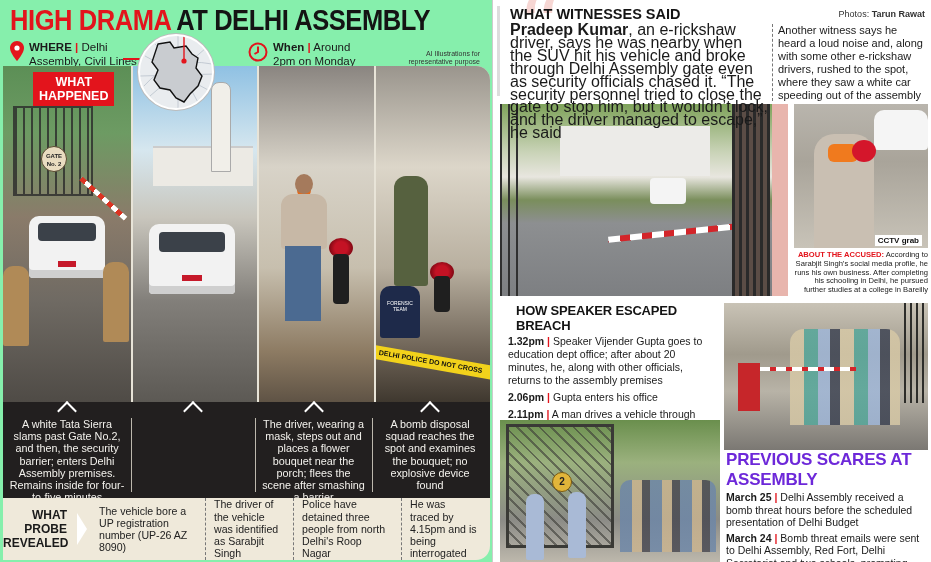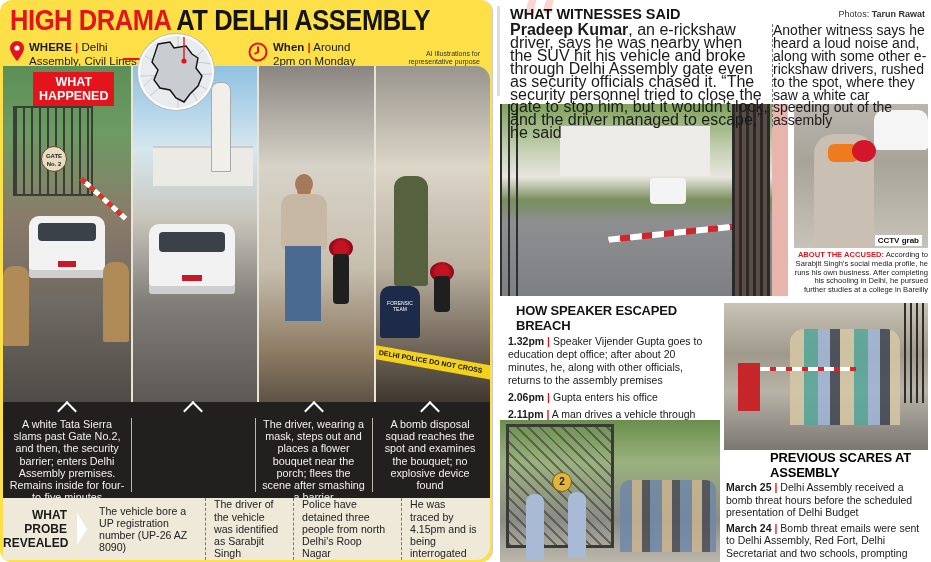--- a/index.html
+++ b/index.html
@@ -1,20 +1,20 @@
 <!DOCTYPE html>
 <html><head>
 <meta charset="utf-8">
 <style>
   * { box-sizing: border-box; margin: 0; padding: 0; }
   html, body { width: 931px; height: 562px; overflow: hidden; background: #ffffff; }
   body { font-family: "Liberation Sans", sans-serif; color: #1a1a1a; position: relative; }
 
   
-  .left { position: absolute; left: 0; top: 0; width: 493px; height: 562px; background: #fde047; border-right: 1px solid #ccc; border-radius: 12px; }
+  .left { position: absolute; left: 0; top: 0; width: 493px; height: 562px; background: #86efac; border-right: 1px solid #ccc; }
   .headline { position: absolute; left: 10px; top: 4px; font-family: "Liberation Sans", sans-serif; font-weight: 900; font-size: 29px; letter-spacing: -0.5px; transform: scaleX(0.88); transform-origin: left top; white-space: nowrap; }
   .headline .red { color: #e3141c; }
   .headline .black { color: #141414; }
 
   .where { position: absolute; left: 10px; top: 40px; display: flex; gap: 5px; font-size: 11.5px; line-height: 14px; }
   .pin { width: 14px; height: 22px; position: relative; margin-top: 1px; }
   .pin svg { display: block; }
   .lbl-strong { font-weight: 700; }
   .sep { color: #e3141c; font-weight: 700; }
   .leader { position: absolute; left: 123px; top: 58px; width: 57px; height: 1.5px; background: #e3141c; }
@@ -69,21 +69,21 @@
   .probe-item + .probe-item { border-left: 1px dashed #777; }
   .pi1 { width: 106px; padding-left: 0; } .pi2 { width: 108px; } .pi3 { width: 88px; } .pi4 { width: 84px; }
 
   
   .right { position: absolute; left: 497px; top: 0; width: 434px; height: 562px; }
   .quote-mark { position: absolute; left: 20px; top: -18px; font-family: "DejaVu Serif", serif; font-size: 90px; color: #f6d6d3; line-height: 1; z-index: 0; }
   .ws-title { position: absolute; left: 13px; top: 6px; font-weight: 900; font-size: 14.5px; color: #141414; z-index: 1; }
   .photo-credit { position: absolute; right: 6px; top: 9px; font-size: 9px; color: #333; z-index: 1; }
   .photo-credit b { font-weight: 900; }
   .ws-left { position: absolute; left: 13px; top: 24px; width: 258px; font-size: 16px; line-height: 12.9px; color: #1a1a1a; z-index: 1; }
-  .ws-right { position: absolute; left: 275px; top: 24px; width: 156px; font-size: 14px; line-height: 12.9px; color: #1a1a1a; border-left: 1px dashed #777; z-index: 1; }
+  .ws-right { position: absolute; left: 275px; top: 24px; width: 156px; font-size: 11px; line-height: 12.9px; color: #1a1a1a; padding-left: 5px; border-left: 1px dashed #777; z-index: 1; }
   .hl { font-weight: 700; }
   .bar-left { position: absolute; left: 0; top: 6px; width: 3px; height: 90px; background: #ddd; }
 
   .photo { position: absolute; overflow: hidden; }
   .ph-main { left: 3px; top: 104px; width: 288px; height: 192px; background: linear-gradient(180deg,#7ea25a 0%,#c9d3b7 25%,#e8e6df 38%,#7a8e5c 50%,#8d8f91 62%,#7d7f82 100%); }
   .ph-main .bldg { position: absolute; left: 60px; top: 22px; width: 150px; height: 50px; background: #ecebe8; }
   .ph-main .boom { position: absolute; left: 108px; top: 126px; width: 130px; height: 6px; background: repeating-linear-gradient(90deg,#fff 0 12px,#d3252a 12px 22px); transform: rotate(-6deg); }
   .ph-main .gate-r { position: absolute; right: 18px; top: 0; width: 38px; height: 192px; background: repeating-linear-gradient(90deg,#2a2a2a 0 3px,#5b4d46 3px 7px); }
   .ph-main .pillar { position: absolute; right: 0; top: 0; width: 16px; height: 192px; background: #e8b5ad; }
   .ph-main .gate-l { position: absolute; left: 0; top: 0; width: 24px; height: 192px; background: repeating-linear-gradient(90deg,#303030 0 2px,transparent 2px 8px); }
@@ -110,21 +110,21 @@
   .ph-gate .crowd { position: absolute; left: 120px; top: 60px; width: 96px; height: 72px; background: repeating-linear-gradient(90deg,#6e87a7 0 12px,#c9b38f 12px 22px,#4a4a52 22px 30px); opacity: .85; border-radius: 10px 10px 0 0; }
   .ph-gate .worker { position: absolute; width: 18px; height: 66px; background: #a9bad6; border-radius: 8px 8px 2px 2px; }
 
   .ph-scene { left: 227px; top: 303px; width: 204px; height: 147px; background: linear-gradient(180deg,#c9c3b6 0%,#a09a8c 35%,#b8b3a7 60%,#7b7873 100%); }
   .ph-scene .red-box { position: absolute; left: 14px; top: 60px; width: 22px; height: 48px; background: #c6262a; }
   .ph-scene .boom2 { position: absolute; left: 36px; top: 64px; width: 96px; height: 4px; background: repeating-linear-gradient(90deg,#fff 0 10px,#d3252a 10px 16px); }
   .ph-scene .people { position: absolute; left: 66px; top: 26px; width: 110px; height: 96px; background: repeating-linear-gradient(90deg,#d6c8a6 0 14px,#55a79a 14px 28px,#9fb6d7 28px 40px,#3e4453 40px 50px); border-radius: 14px 14px 0 0; opacity: .85; }
   .ph-scene .gate-r { position: absolute; right: 0; top: 0; width: 24px; height: 100px; background: repeating-linear-gradient(90deg,#2d2d2a 0 2px,transparent 2px 6px); }
 
   .scares { position: absolute; left: 225px; top: 450px; width: 206px; padding: 0 2px 0 4px; }
-  .scares h3 { font-weight: 900; font-size: 13px; color: #000000; letter-spacing: -0.2px; margin-bottom: 1px; margin-left: 44px; }
+  .scares h3 { font-weight: 900; font-size: 17px; color: #6d28d9; letter-spacing: -0.2px; margin-bottom: 1px; }
   .sc-item { font-size: 10.5px; line-height: 12.6px; margin-bottom: 3px; }
   .sc-date { font-weight: 700; }
 </style>
 </head>
 <body>
 
 <section class="left">
   <h1 class="headline">
     <span class="red">HIGH DRAMA</span>
     <span class="black">AT DELHI ASSEMBLY</span>

